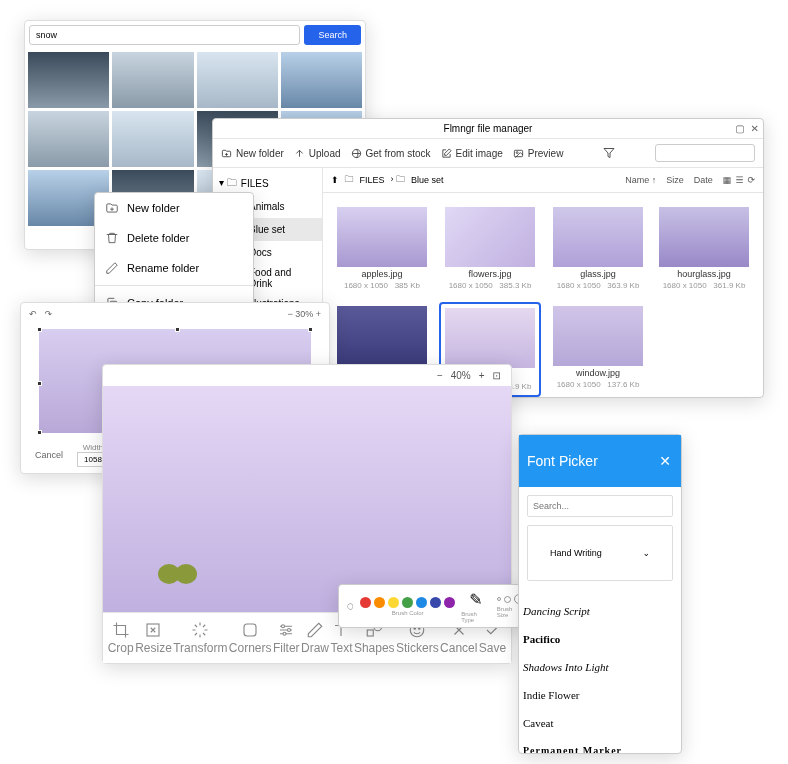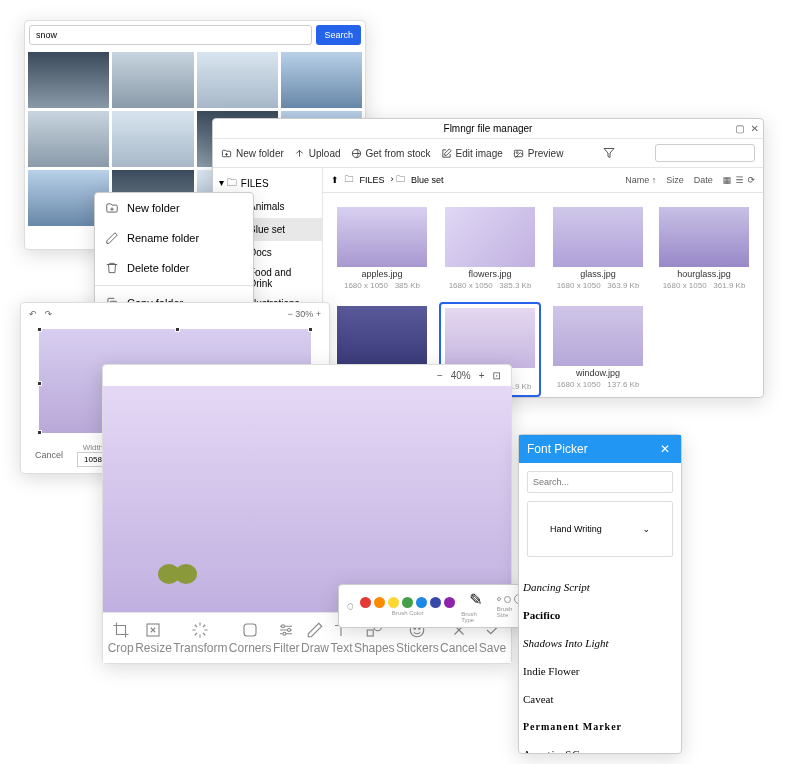--- a/index.html
+++ b/index.html
@@ -3,21 +3,21 @@
 <meta charset="utf-8">
 <style>
 *{margin:0;padding:0;box-sizing:border-box;font-family:-apple-system,BlinkMacSystemFont,"Segoe UI",Arial,sans-serif}
 body{width:788px;height:764px;background:#fff;position:relative;overflow:hidden}
 .panel{position:absolute;background:#fff;box-shadow:0 4px 20px rgba(0,0,0,0.15);border-radius:4px}
 
 
 .search-panel{left:24px;top:20px;width:342px;height:230px;border:1px solid #ddd}
 .search-bar{display:flex;padding:4px;gap:4px}
 .search-input{flex:1;border:1px solid #ccc;padding:4px 6px;font-size:9px;border-radius:3px}
-.search-btn{background:#2563eb;color:#fff;border:none;padding:5px 8px;font-size:9px;border-radius:3px}
+.search-btn{background:#2563eb;color:#fff;border:none;padding:5px 14px;font-size:9px;border-radius:3px}
 .search-grid{display:grid;grid-template-columns:repeat(4,1fr);gap:3px;padding:3px}
 .search-thumb{height:56px;background:#a8c5d8}
 .st1{background:linear-gradient(#3a4a5a,#8a9aa8)}
 .st2{background:linear-gradient(#c8d5e0,#8a9aa8)}
 .st3{background:linear-gradient(#d8e5f0,#a8b8c8)}
 .st4{background:linear-gradient(#b8d0e8,#6888a8)}
 
 
 .ctx-menu{left:94px;top:192px;width:160px;border:1px solid #ccc;font-size:11px}
 .ctx-item{display:flex;align-items:center;gap:8px;padding:8px 10px;cursor:pointer}
@@ -85,21 +85,21 @@
 
 .brush{left:338px;top:584px;width:196px;height:44px;border:1px solid #ccc;background:#fff;display:flex;align-items:center;padding:4px 8px;gap:6px}
 .brush-color{width:11px;height:11px;border-radius:50%;cursor:pointer}
 .brush-sec{display:flex;flex-direction:column;align-items:center;gap:2px}
 .brush-label{font-size:6px;color:#999}
 .brush-row{display:flex;gap:3px;align-items:center}
 .brush-size{border-radius:50%;border:1px solid #999}
 
 
 .fontp{left:518px;top:434px;width:164px;height:320px;border:1px solid #ccc;display:flex;flex-direction:column}
-.fontp-head{background:#2196f3;color:#fff;display:flex;align-items:center;justify-content:space-between;padding:6px 8px;font-size:12px}
+.fontp-head{background:#2196f3;color:#fff;display:flex;align-items:center;justify-content:space-between;padding:18px 8px;font-size:14px}
 .fontp-close{width:16px;height:16px;display:flex;align-items:center;justify-content:center;cursor:pointer}
 .fontp-search{margin:8px;border:1px solid #ddd;padding:5px;font-size:9px;border-radius:2px}
 .fontp-select{margin:0 8px 8px;border:1px solid #ddd;padding:22px;font-size:9px;border-radius:2px;display:flex;justify-content:space-between;align-items:center}
 .fontp-list{flex:1;overflow:auto;padding:8px 0}
 .fontp-item{text-align:left;padding:8px 4px;font-size:11px;cursor:pointer}
 .ff-dancing{font-family:cursive;font-style:italic}
 .ff-pacifico{font-family:cursive;font-weight:bold}
 .ff-shadows{font-family:cursive;font-style:italic;font-weight:300}
 .ff-indie{font-family:cursive}
 .ff-caveat{font-family:cursive;}
@@ -250,32 +250,32 @@
         <svg viewBox="0 0 24 24">
           <path d="M3 7v10a2 2 0 002 2h14a2 2 0 002-2V9a2 2 0 00-2-2h-7l-2-2H5a2 2 0 00-2 2z"></path>
           <path d="M12 11v6M9 14h6"></path>
         </svg>
       </span>
       <span>New folder</span>
     </div>
   <div class="ctx-item">
       <span class="ctx-icon">
         <svg viewBox="0 0 24 24">
+          <path d="M3 6h18M8 6V4h8v2M6 6l1 14h10l1-14"></path>
+        </svg>
+      </span>
+      <span>Delete folder</span>
+    </div>
+  <div class="ctx-item">
+      <span class="ctx-icon">
+        <svg viewBox="0 0 24 24">
           <path d="M17 3l4 4L7 21H3v-4z"></path>
         </svg>
       </span>
       <span>Rename folder</span>
-    </div>
-  <div class="ctx-item">
-      <span class="ctx-icon">
-        <svg viewBox="0 0 24 24">
-          <path d="M3 6h18M8 6V4h8v2M6 6l1 14h10l1-14"></path>
-        </svg>
-      </span>
-      <span>Delete folder</span>
     </div>
   <div class="ctx-sep"></div>
   <div class="ctx-item">
       <span class="ctx-icon">
         <svg viewBox="0 0 24 24">
           <rect x="9" y="9" width="11" height="11" rx="1"></rect>
           <path d="M5 15V5a1 1 0 011-1h10"></path>
         </svg>
       </span>
       <span>Copy folder</span>

